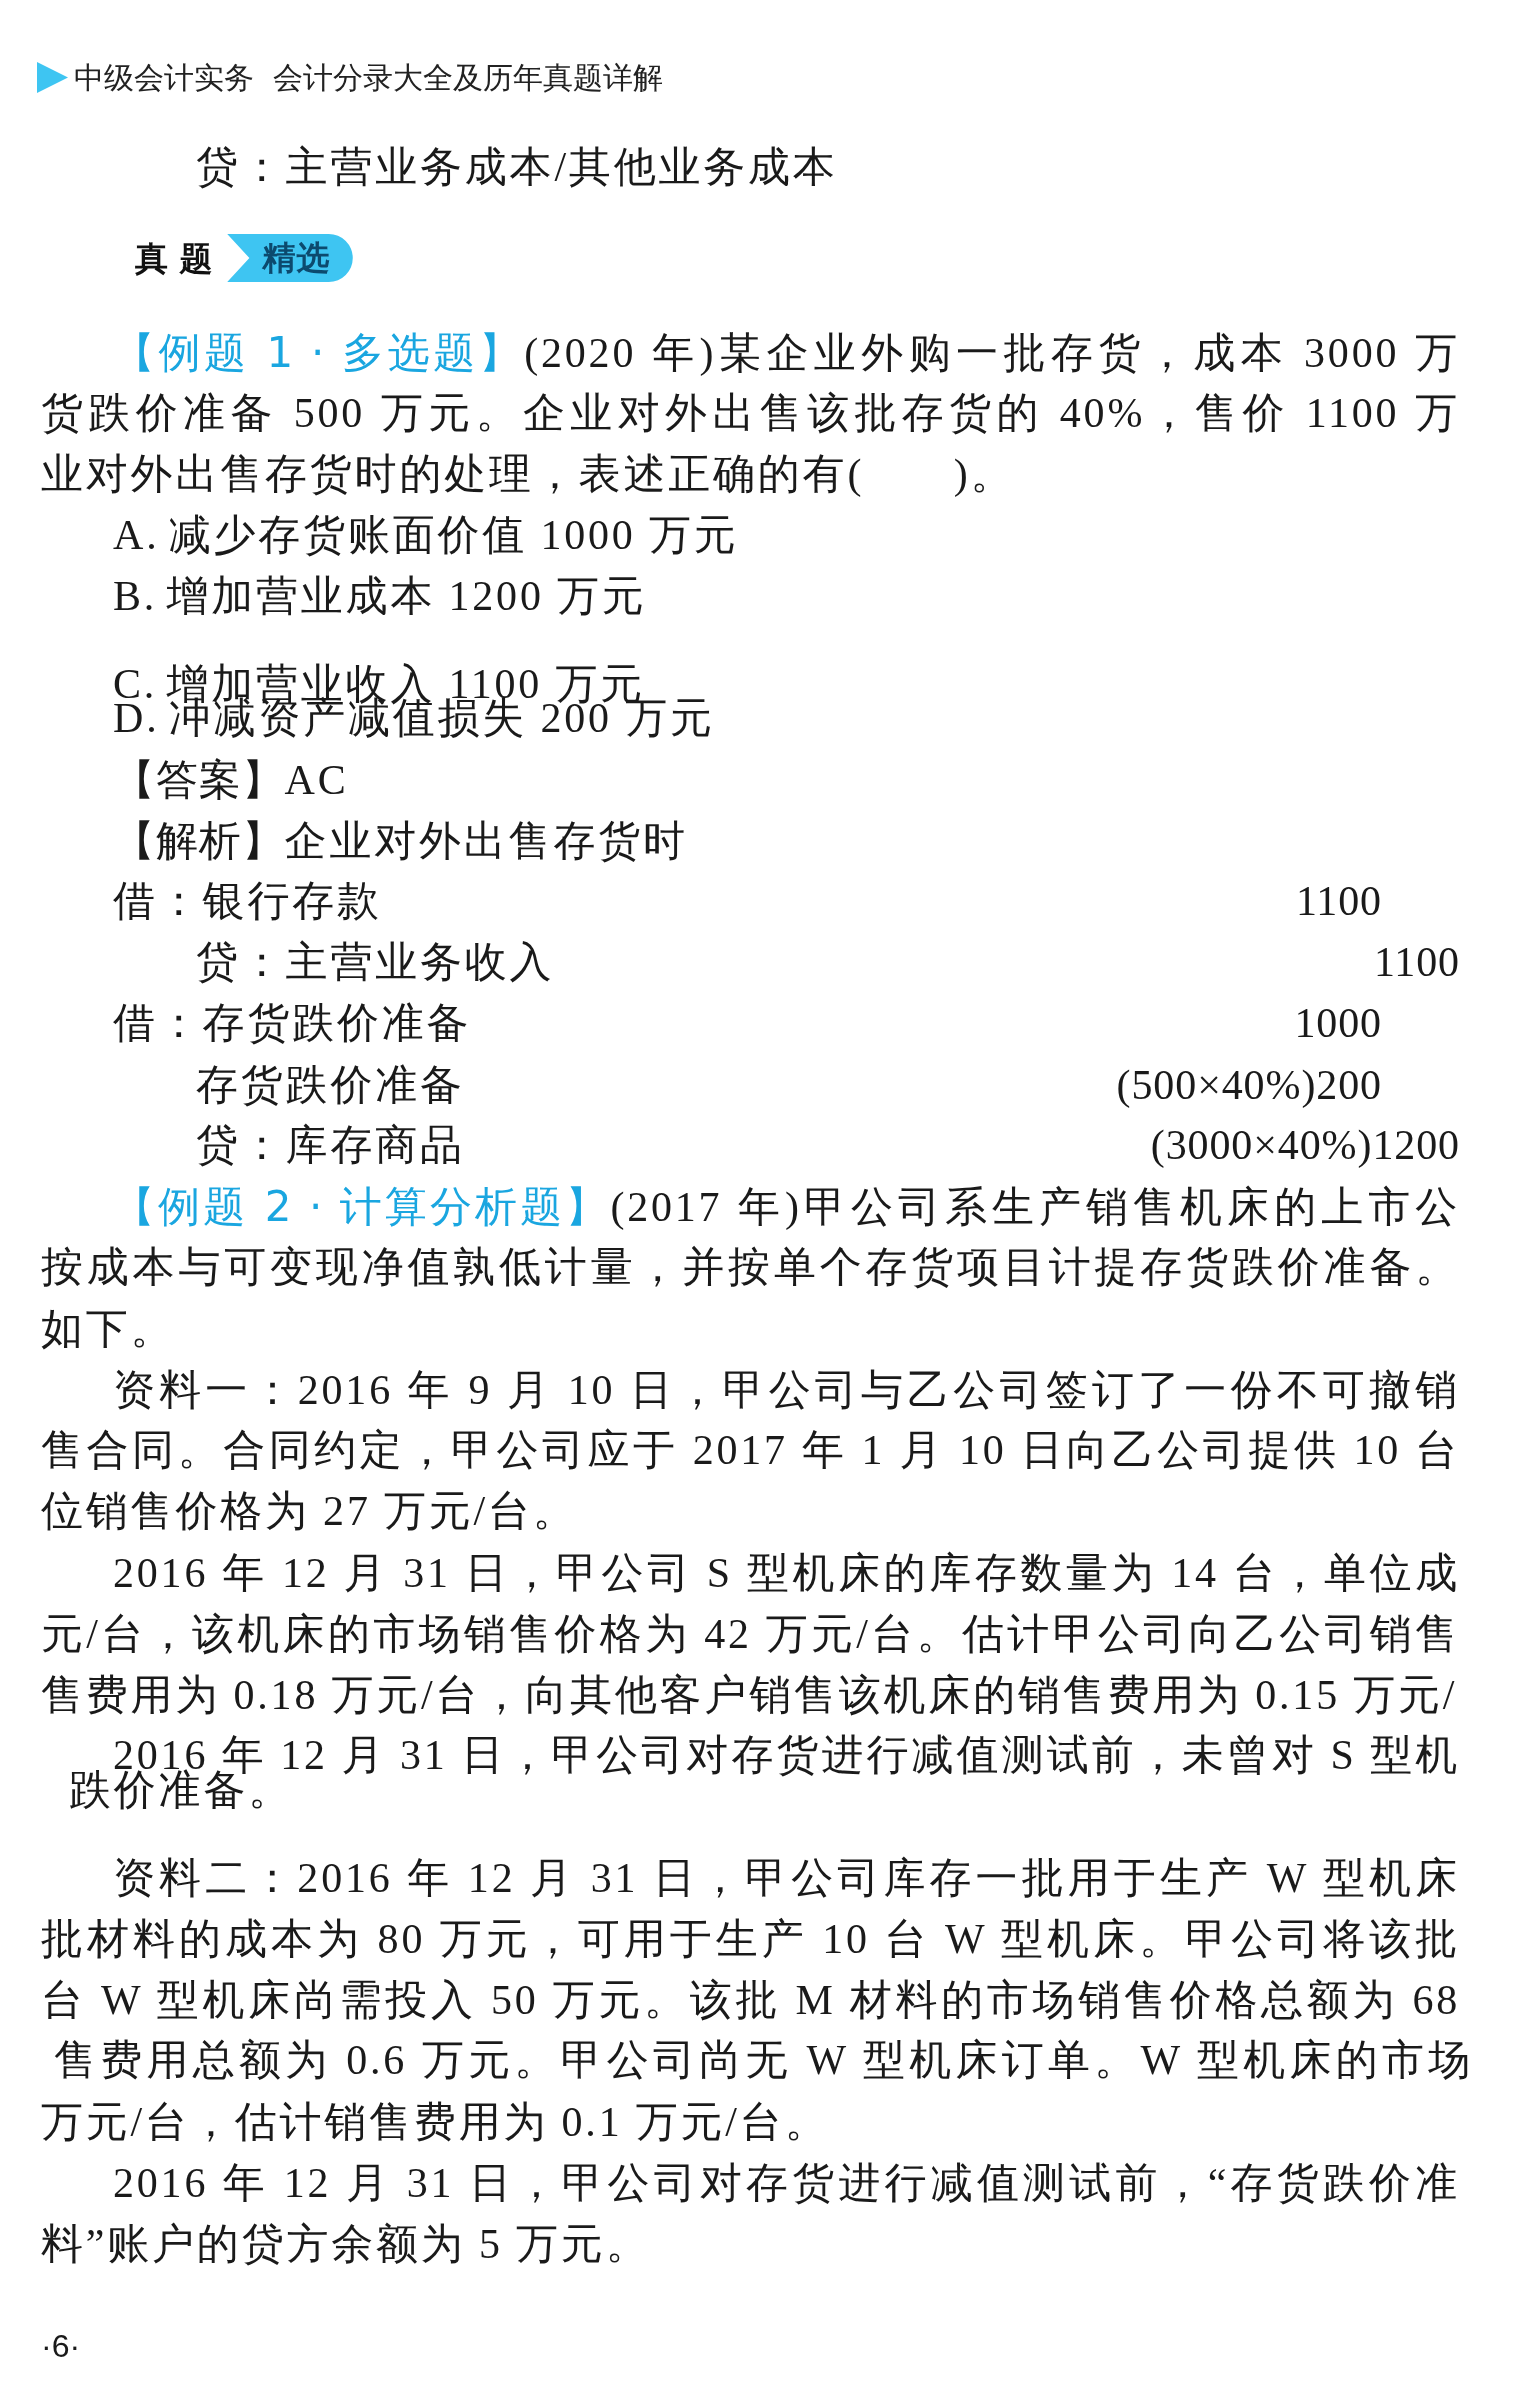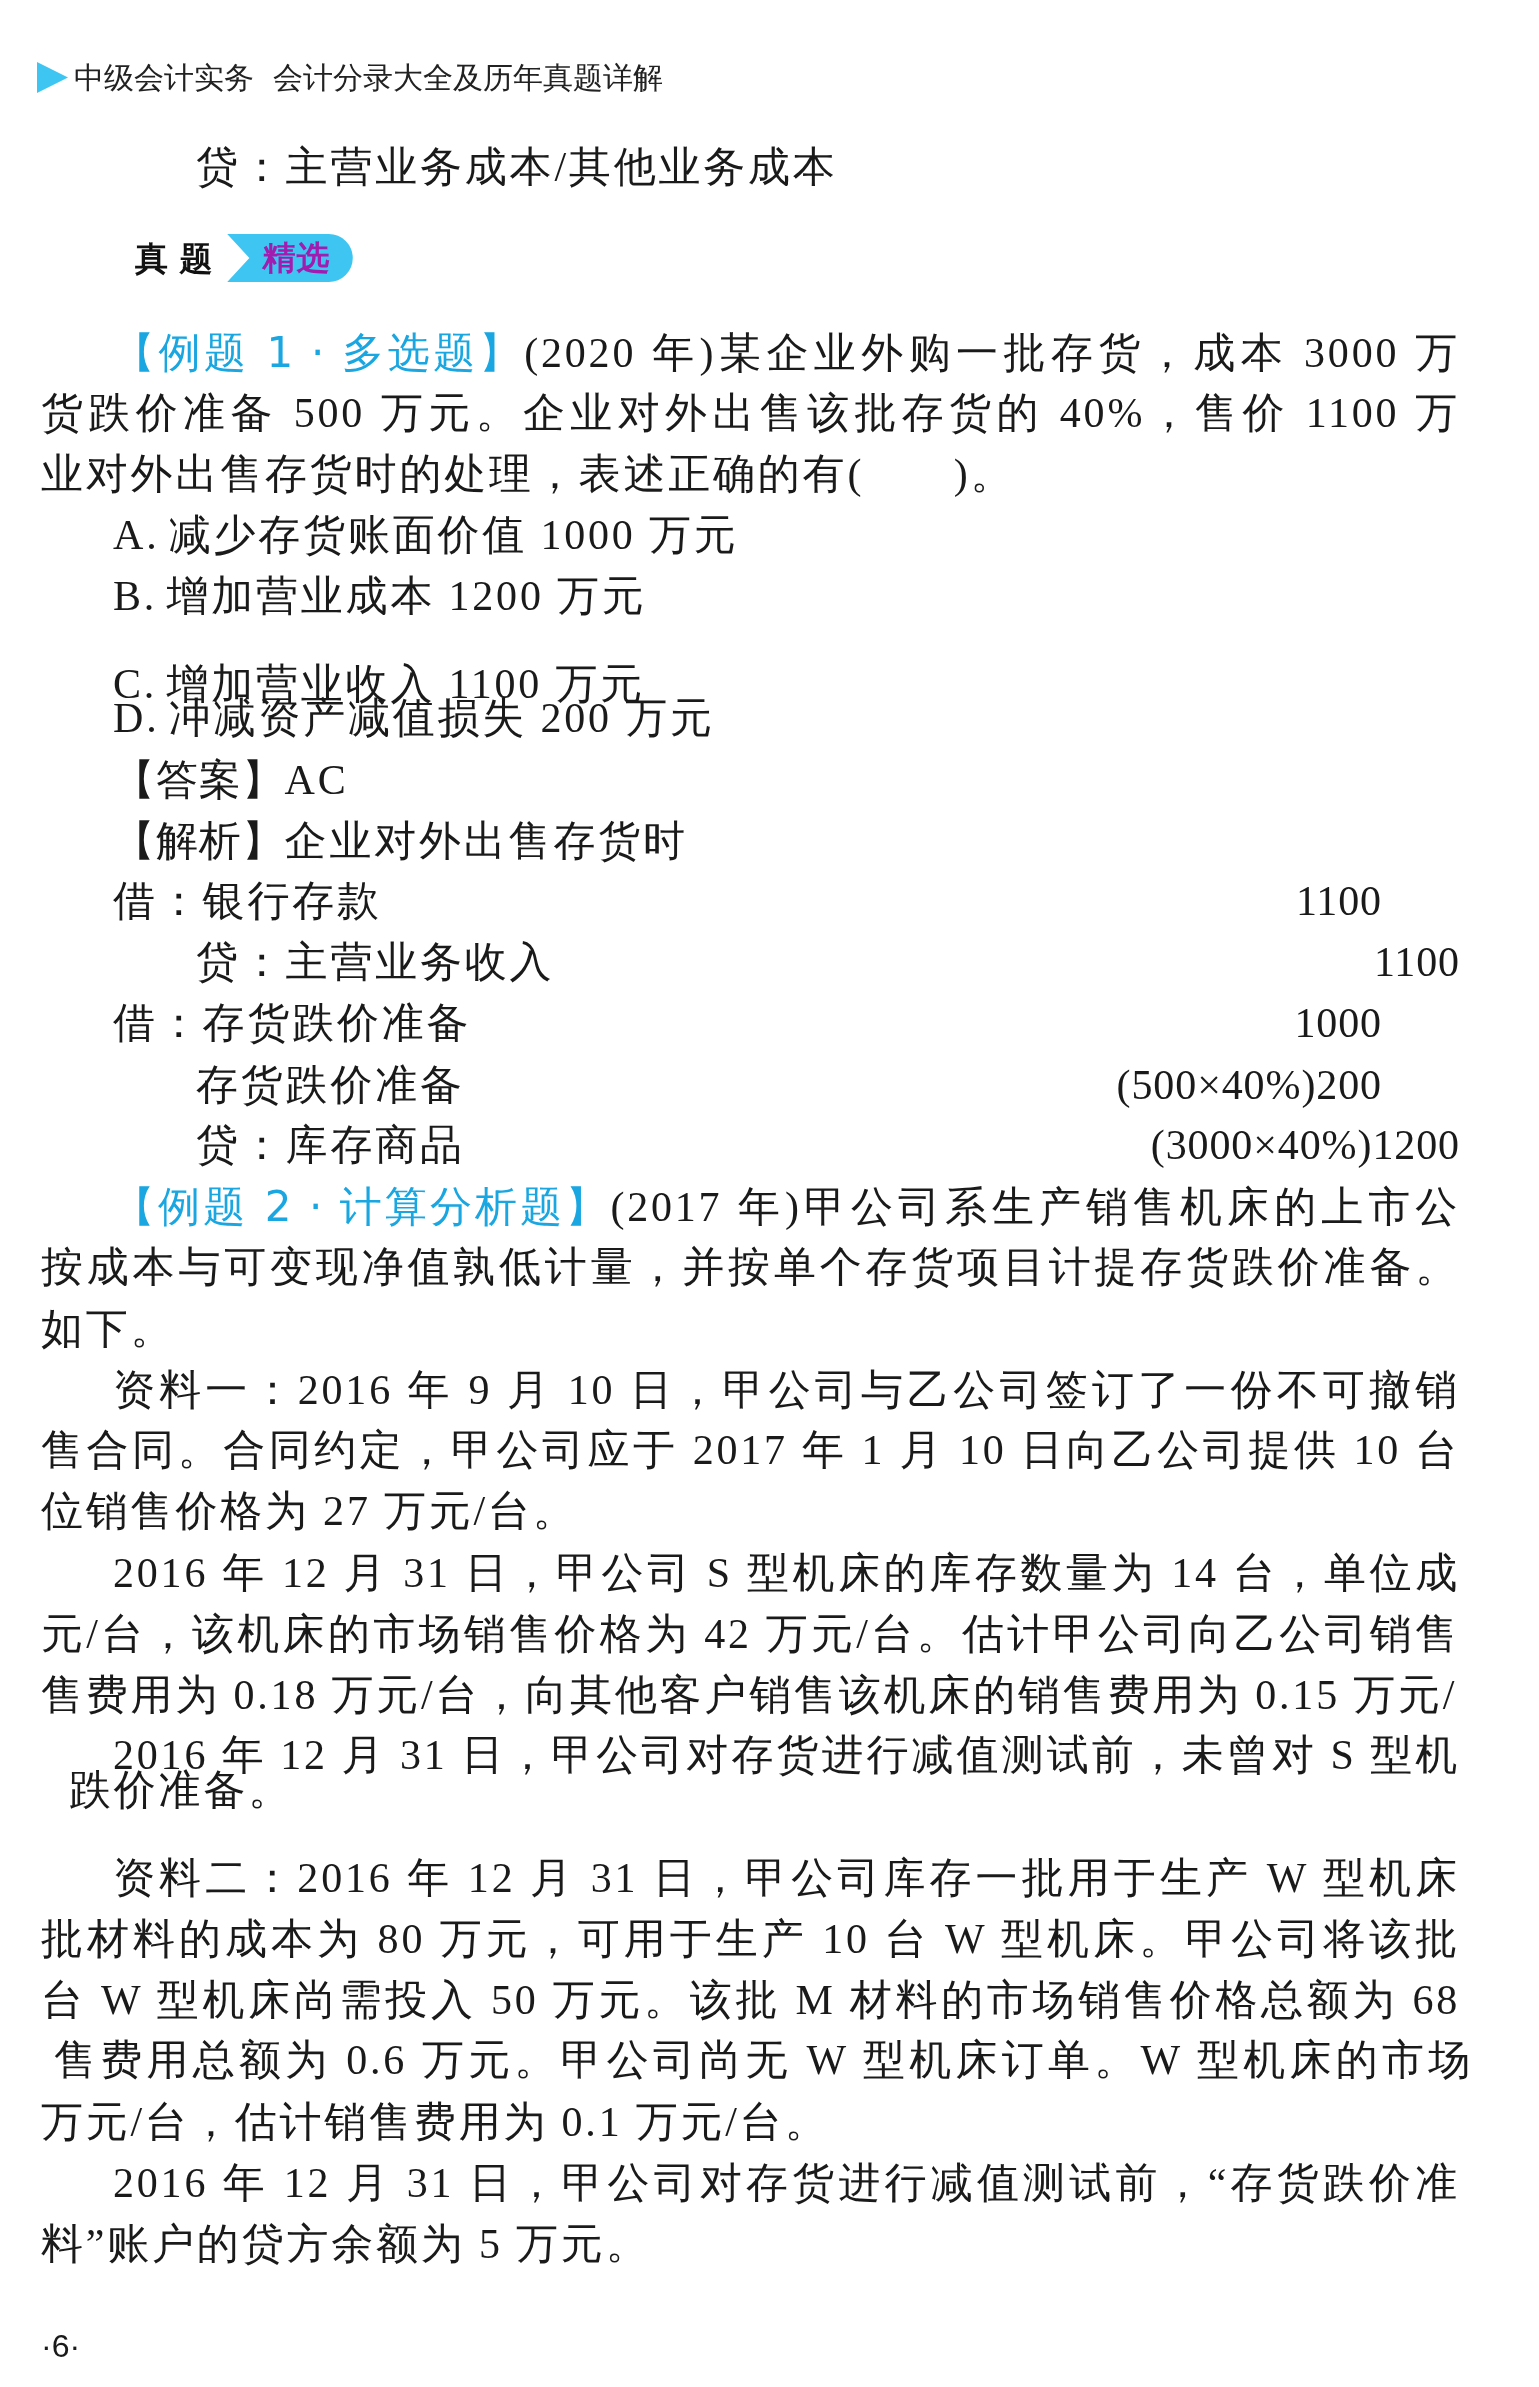--- a/index.html
+++ b/index.html
@@ -50,21 +50,21 @@
 
   
   .badge-prefix {
     position: absolute; left: 135px; top: 235px; height: 48px; line-height: 48px;
     font-family: "DejaVu Serif", "Liberation Serif", serif; font-weight: bold;
     font-size: 33px; white-space: pre; color: #111;
   }
   .badge-shape { position: absolute; left: 227px; top: 234px; width: 126px; height: 48px; }
   .badge-text {
     position: absolute; left: 250px; top: 234px; width: 93px; height: 48px; line-height: 48px;
-    text-align: center; color: #a21caf; font-weight: bold; font-size: 33px;
+    text-align: center; color: #0c4a6e; font-weight: bold; font-size: 33px;
     font-family: "DejaVu Sans", "Liberation Sans", sans-serif; letter-spacing: 0.9px;
   }
 
   .page-num {
     position: absolute; left: 41px; top: 2327px; height: 39px; line-height: 39px;
     font-family: "Liberation Sans", "DejaVu Sans", sans-serif; font-size: 32px; color: #1a1a1a;
   }
 </style>
 </head>
 <body>

